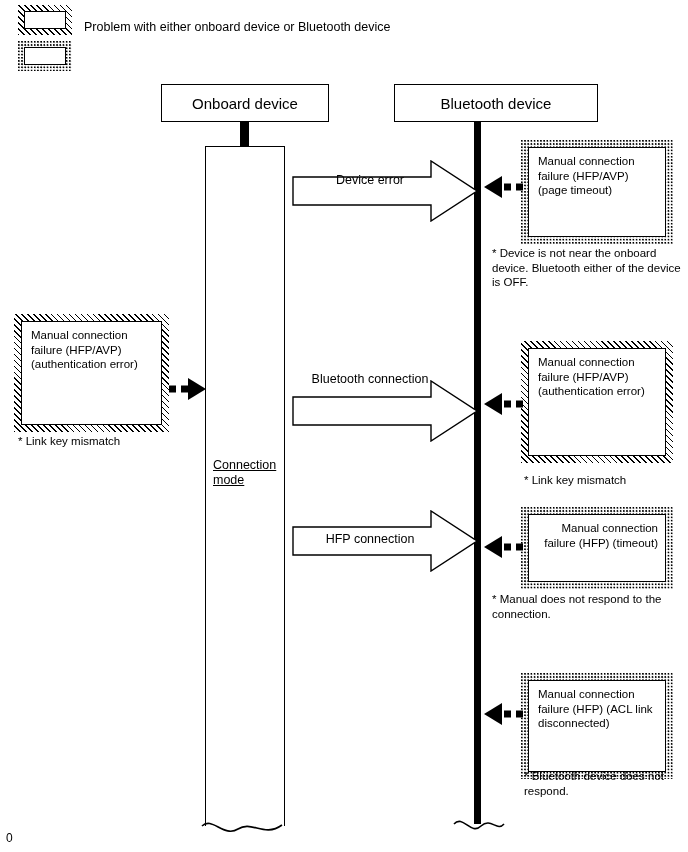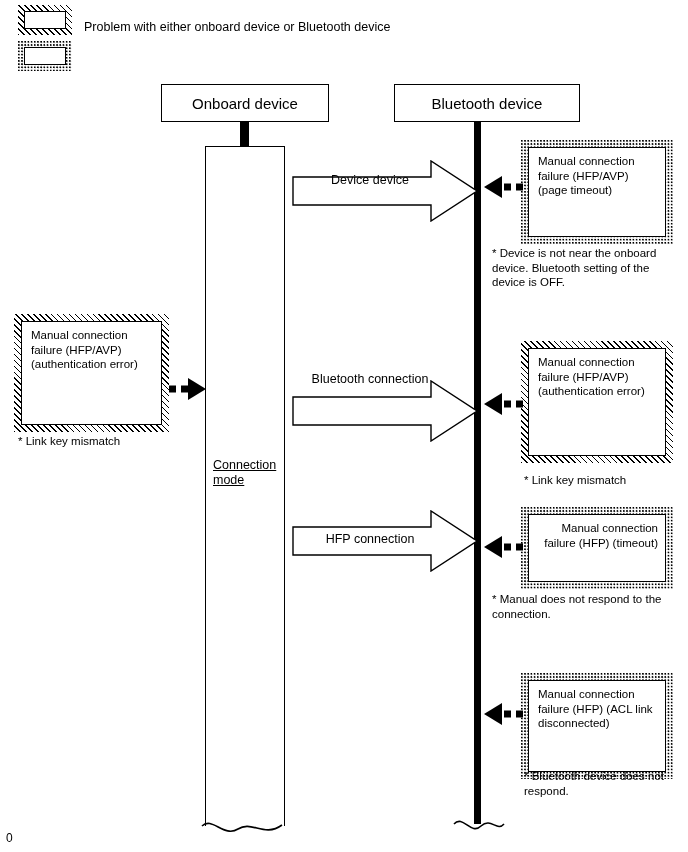--- a/index.html
+++ b/index.html
@@ -115,21 +115,21 @@
   <div class="legend-swatch dot-frame" style="padding:6px;">
     <div class="inner"></div>
   </div>
 </div>
 
 <div class="header-box abs" style="left:161px;top:84px;width:168px;height:38px;">
   <span>Onboard device</span>
 </div>
 <div class="stem-thick abs" style="left:240px;top:122px;width:9px;height:25px;"></div>
 
-<div class="header-box abs" style="left:394px;top:84px;width:186px;height:38px;">
+<div class="header-box abs" style="left:394px;top:84px;width:204px;height:38px;">
   <span>Bluetooth device</span>
 </div>
 
 <div class="onboard-col abs" style="left:205px;top:146px;width:80px;height:680px;"></div>
 <div class="onboard-col-label" style="left:213px;top:458px;width:74px;text-decoration:underline;">Connection<br>mode</div>
 
 <div class="squiggle" style="left:198px;top:814px;">
   <svg width="96" height="26" viewBox="0 0 96 26">
     <path d="M4,12 C14,2 26,24 40,15 C54,6 66,24 84,11" fill="none" stroke="#000" stroke-width="1.6"></path>
   </svg>
@@ -140,21 +140,21 @@
   <svg width="56" height="26" viewBox="0 0 56 26">
     <path d="M3,12 C12,2 20,24 30,14 C40,5 46,20 53,12" fill="none" stroke="#000" stroke-width="1.6"></path>
   </svg>
 </div>
 
 <div class="block-arrow" style="left:292px;top:160px;">
   <svg width="186" height="62" viewBox="0 0 186 62">
     <path d="M1,17 L139,17 L139,1 L185,31 L139,61 L139,45 L1,45 Z" fill="#ffffff" stroke="#000000" stroke-width="1.4" stroke-linejoin="miter"></path>
   </svg>
 </div>
-<div class="arrow-label" style="left:300px;top:173px;width:140px;">Device device</div>
+<div class="arrow-label" style="left:300px;top:173px;width:140px;">Device error</div>
 
 <div class="block-arrow" style="left:292px;top:380px;">
   <svg width="186" height="62" viewBox="0 0 186 62">
     <path d="M1,17 L139,17 L139,1 L185,31 L139,61 L139,45 L1,45 Z" fill="#ffffff" stroke="#000000" stroke-width="1.4" stroke-linejoin="miter"></path>
   </svg>
 </div>
 <div class="arrow-label" style="left:300px;top:372px;width:140px;">Bluetooth connection</div>
 
 <div class="block-arrow" style="left:292px;top:510px;">
   <svg width="186" height="62" viewBox="0 0 186 62">
@@ -179,21 +179,21 @@
   </svg>
 </div>
 
 <div class="err-box" style="left:521px;top:140px;width:152px;height:104px;">
   <div class="dot-frame" style="width:100%;height:100%;">
     <div class="frame-inner" style="position:relative;">
       <div class="err-text">Manual connection failure (HFP/AVP) (page timeout)</div>
     </div>
   </div>
 </div>
-<div class="note" style="left:492px;top:246px;width:190px;">* Device is not near the onboard device. Bluetooth setting of the device is OFF.</div>
+<div class="note" style="left:492px;top:246px;width:190px;">* Device is not near the onboard device. Bluetooth either of the device is OFF.</div>
 <div class="dotarrow" style="left:477px;top:173px;">
   <svg width="48" height="28" viewBox="0 0 48 28">
     <line x1="46" y1="14" x2="24" y2="14" stroke="#000" stroke-width="7" stroke-dasharray="7,5" stroke-linecap="butt"></line>
     <path d="M25,3 L7,14 L25,25 Z" fill="#000"></path>
   </svg>
 </div>
 
 <div class="err-box" style="left:521px;top:341px;width:152px;height:122px;">
   <div class="hatch-frame" style="width:100%;height:100%;">
     <div class="frame-inner" style="position:relative;">

